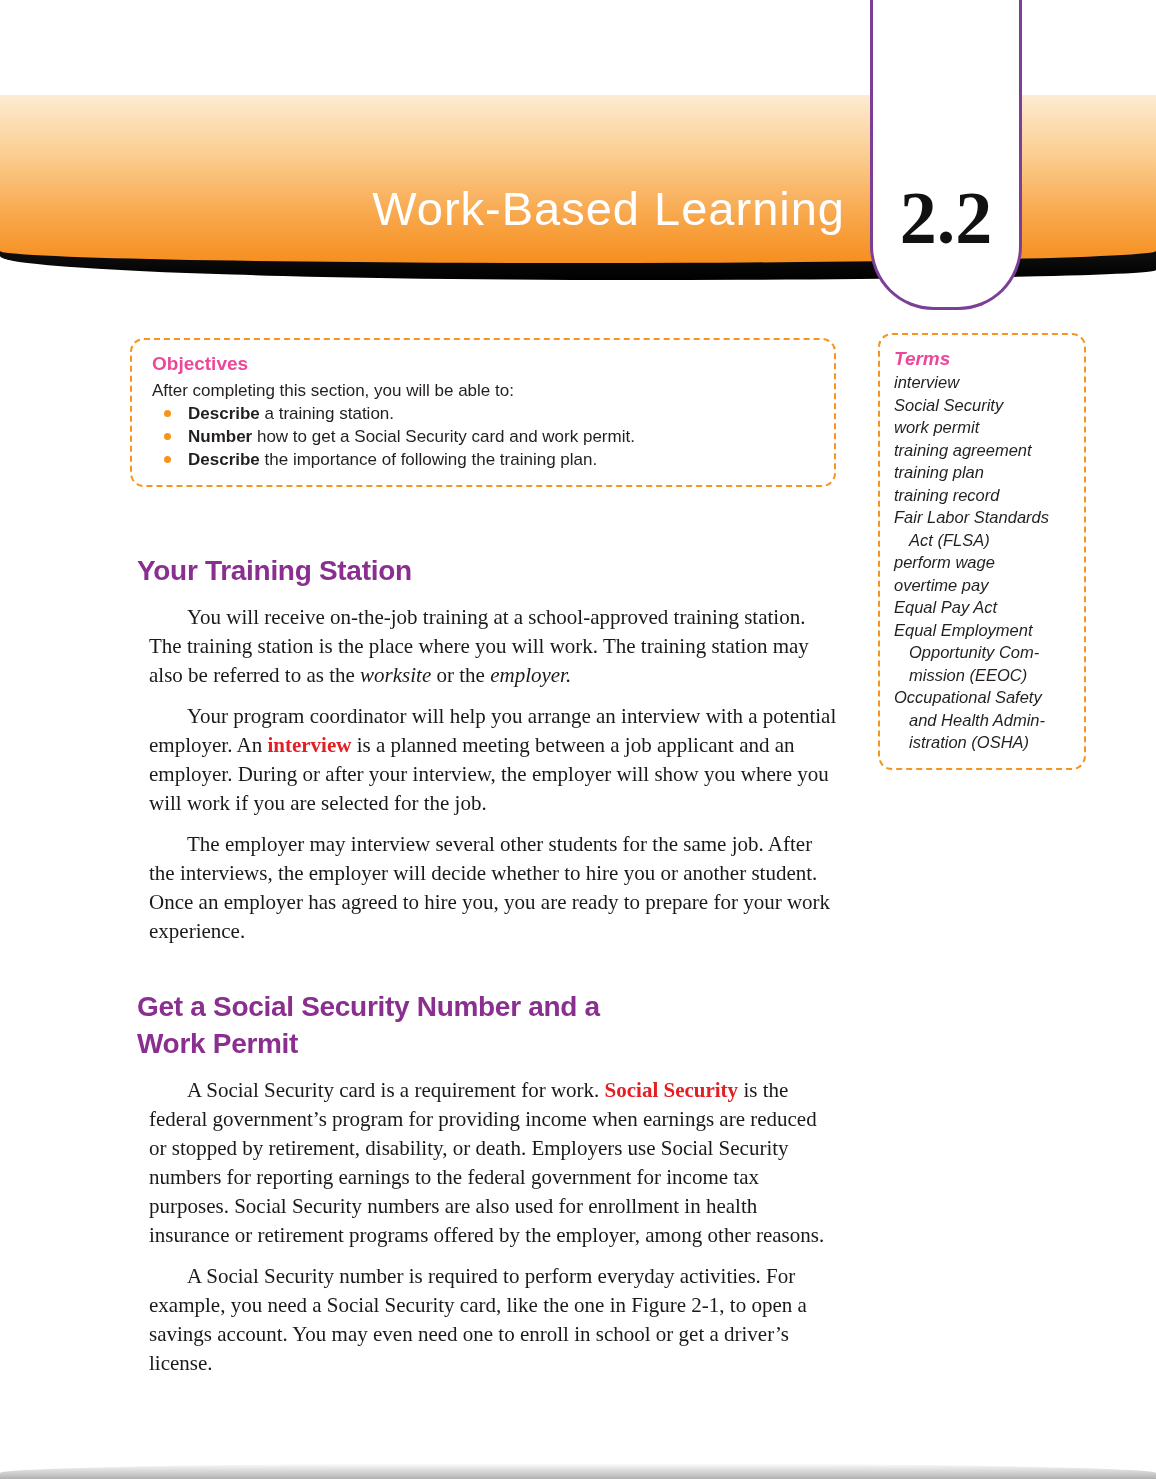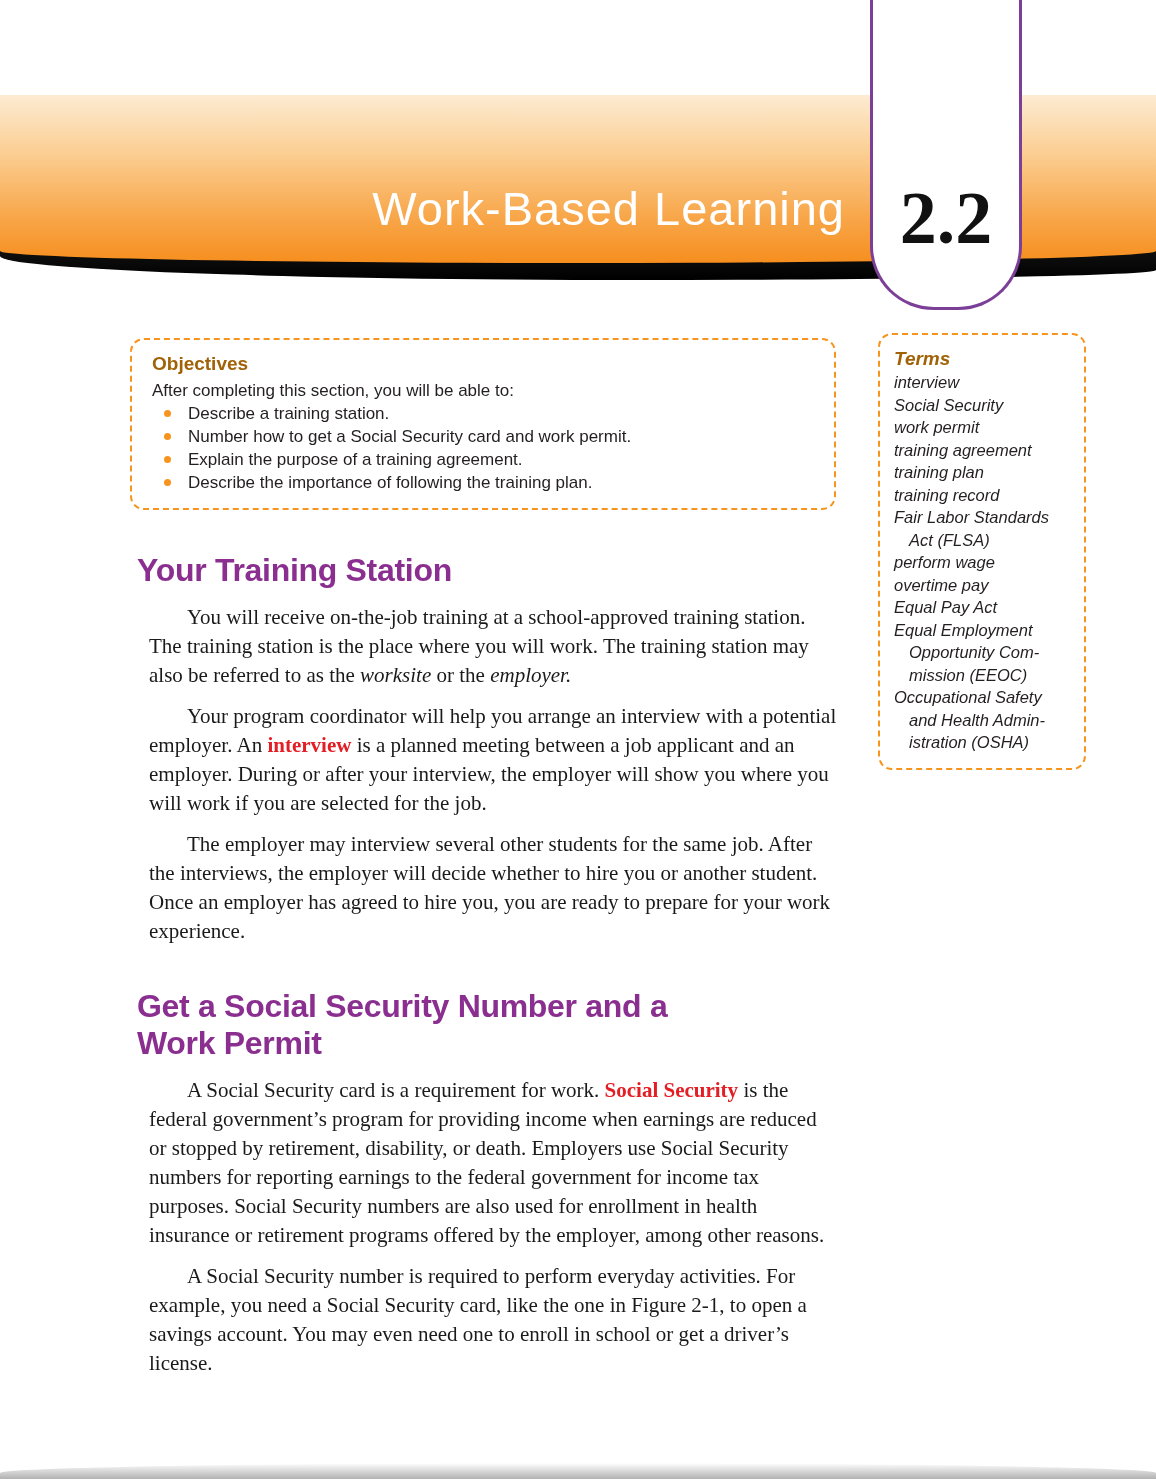--- a/index.html
+++ b/index.html
@@ -41,36 +41,36 @@
   .objectives-box {
     position:absolute; left:130px; top:338px; width:706px;
     border:2px dashed #F7941D; border-radius:14px;
     padding:12px 20px 14px 20px; z-index:3;
   }
   .terms-box {
     position:absolute; left:878px; top:333px; width:208px;
     border:2px dashed #F7941D; border-radius:14px;
     padding:12px 10px 14px 14px; z-index:3;font-style:italic;
   }
-  .box-title { color:#a16207; font-weight:bold; font-size:19px; line-height:24px; }
+  .box-title { color:#ec4899; font-weight:bold; font-size:19px; line-height:24px; }
   .objectives-intro { font-size:17px; line-height:22px; margin-top:4px; color:#231F20; }
   .obj-item { display:flex; align-items:flex-start; font-size:17px; line-height:23px; color:#231F20; }
   .obj-bullet {
     flex:0 0 auto; width:7px; height:7px; border-radius:50%;
     background:#F7941D; margin:8px 17px 0 12px;
   }
-  .obj-text b { font-weight:normal; }
+  .obj-text b { font-weight:bold; }
   .term-item { font-size:16.5px; line-height:22.5px; color:#231F20; margin-top:0; }
   .term-line.cont { padding-left:15px; }
 
   
   .article { position:absolute; left:137px; top:552px; width:712px; z-index:3; }
   .section-heading {
     font-family:"Liberation Sans", sans-serif; font-weight:bold;
-    color:#8A2F8F; font-size:32px; line-height:37px; letter-spacing:-0.3px;
+    color:#8A2F8F; font-size:28px; line-height:37px; letter-spacing:-0.3px;
     white-space:pre-line; margin:42px 0 14px 0;
   }
   .section-heading:first-child { margin-top:0; }
   .body-par {
     font-family:"Liberation Serif", serif; font-size:21px; line-height:29px;
     color:#1A1A1A; text-indent:38px; margin:12px;
   }
   .term { color:#E31E24; font-weight:bold; }
   .it { font-style:italic; }
 
@@ -100,24 +100,20 @@
     <div class="box-title">Objectives</div>
     <div class="objectives-intro">After completing this section, you will be able to:</div>
     <div id="objectives-list">
         <div class="obj-item">
           <span class="obj-bullet"></span>
           <span class="obj-text"><b>Describe</b> a training station.</span>
         </div>
         <div class="obj-item">
           <span class="obj-bullet"></span>
           <span class="obj-text"><b>Number</b> how to get a Social Security card and work permit.</span>
-        </div>
-        <div class="obj-item">
-          <span class="obj-bullet"></span>
-          <span class="obj-text"><b>Explain</b> the purpose of a training agreement.</span>
         </div>
         <div class="obj-item">
           <span class="obj-bullet"></span>
           <span class="obj-text"><b>Describe</b> the importance of following the training plan.</span>
         </div>
       </div>
   </div>
 
   <div class="terms-box">
     <div class="box-title">Terms</div>

